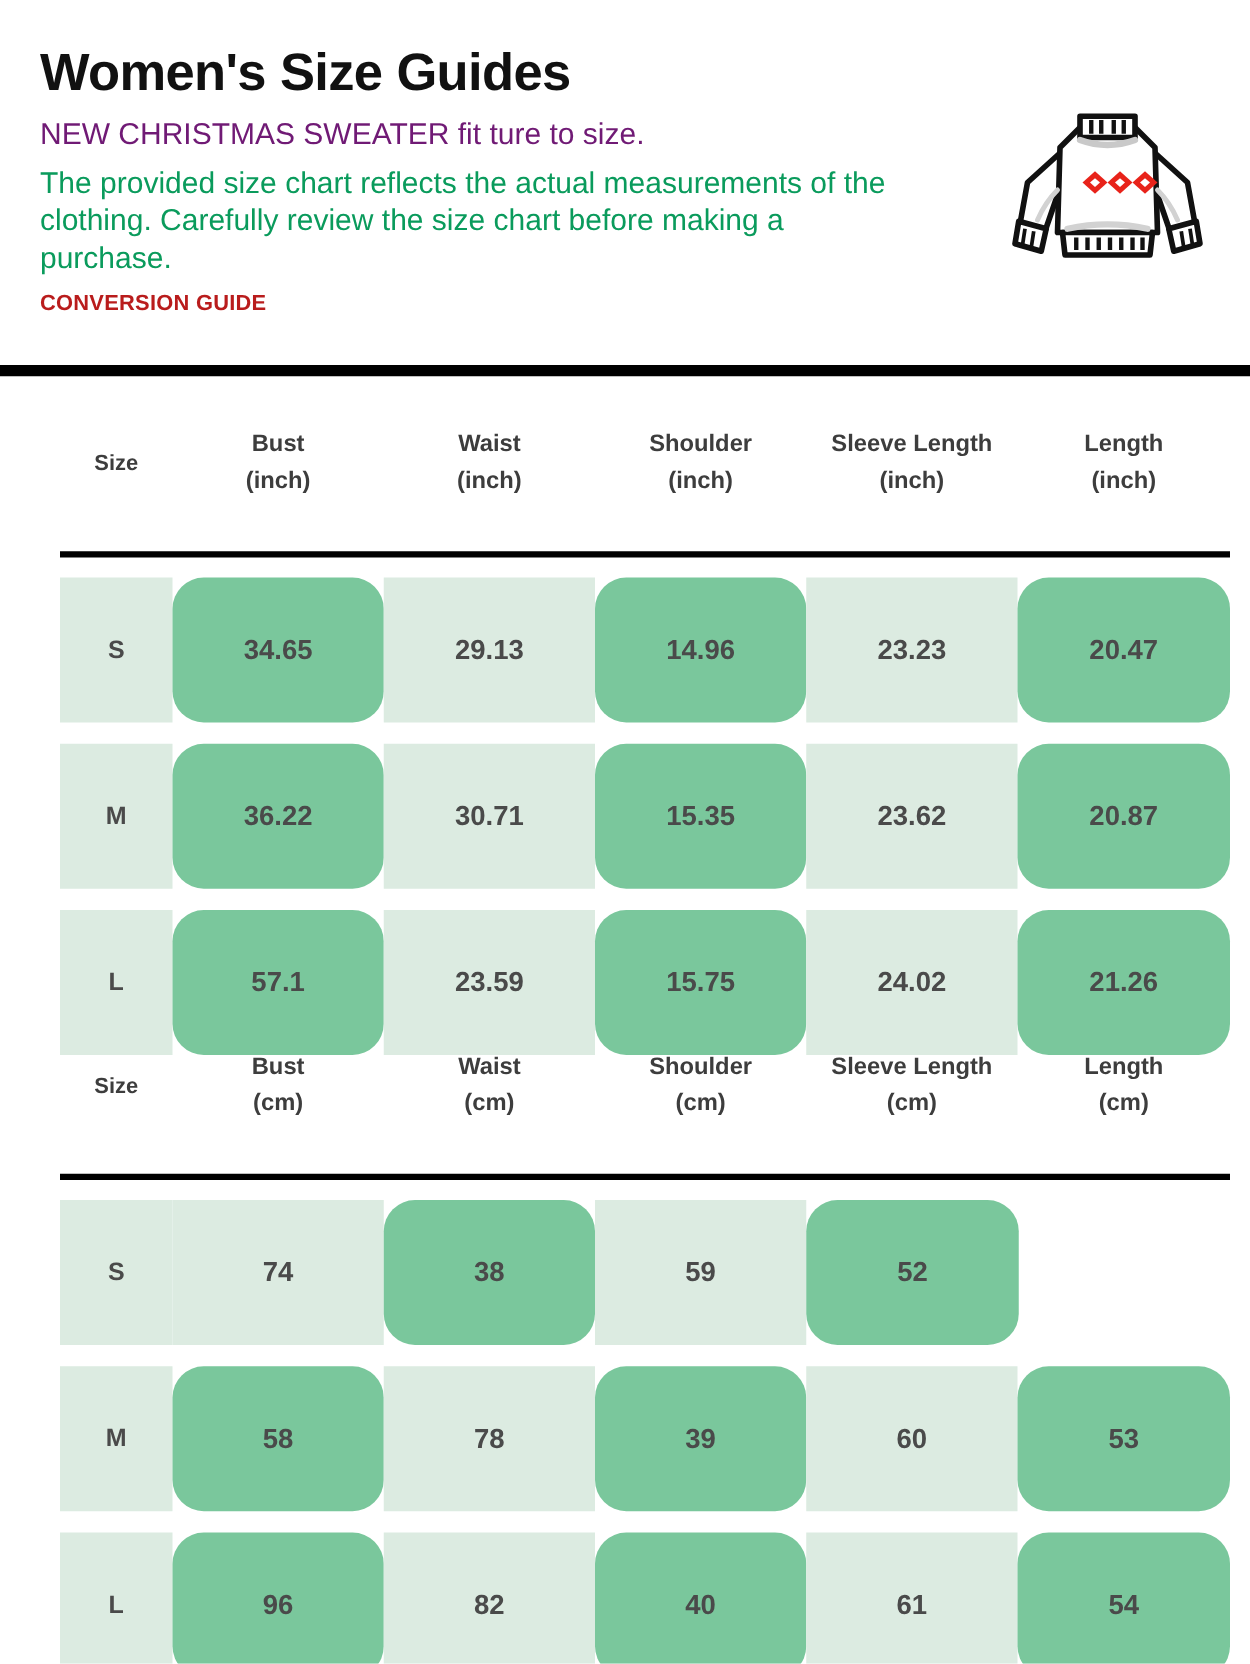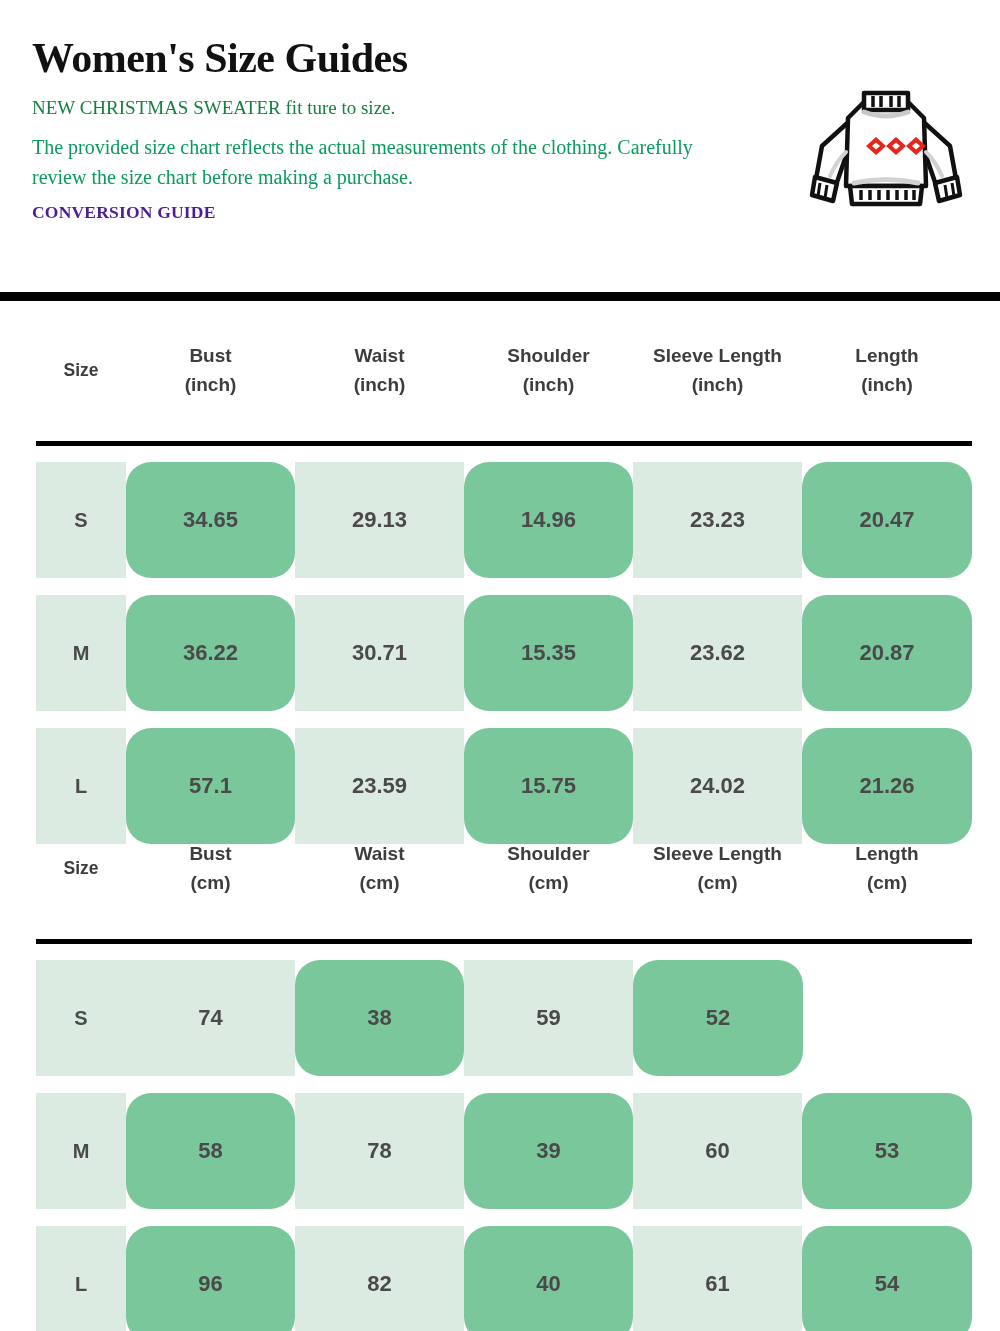--- a/index.html
+++ b/index.html
@@ -16,54 +16,53 @@
     background: #ffffff;
     overflow: hidden;
   }
 
   
   .header {
     position: absolute;
     left: 0; top: 0;
     width: 1000px;
     height: 216px;
-    font-family: Liberation Serif, serif;
   }
   .header-text {
     position: absolute;
     left: 32px;
     top: 34px;
     width: 700px;
   }
   .title {
     font-size: 42px;
     font-weight: bold;
     color: #111111;
     letter-spacing: -0.5px;
     line-height: 48px;
   }
   .subtitle {
     margin-top: 13px;
-    font-size: 19px;
-    color: #15803d;
+    font-size: 24px;
+    color: #701a75;
     line-height: 26px;
     white-space: nowrap;
   }
   .description {
     margin-top: 11px;
-    font-size: 20px;
+    font-size: 24px;
     color: #0a9b5c;
     line-height: 30px;
     width: 680px;
   }
   .conversion-guide {
     margin-top: 10px;
     font-size: 17.5px;
     font-weight: bold;
-    color: #4c1d95;
+    color: #b91c1c;
     letter-spacing: 0.2px;
   }
 
   
   .sweater-icon {
     position: absolute;
     left: 806px;
     top: 84px;
     width: 160px;
     height: 130px;
@@ -80,21 +79,21 @@
   }
   .rule-inset {
     position: absolute;
     left: 32px;
     width: 936px;
     height: 5px;
     background: #000000;
   }
 
   
-  .section { position: absolute; left: 4px; width: 868px; }
+  .section { position: absolute; left: 16px; width: 868px; }
 
   .thead {
     position: relative;
     display: flex;
     width: 936px;
     margin-left: 32px;
     height: 100px;
     align-items: center;
   }
   .th {

